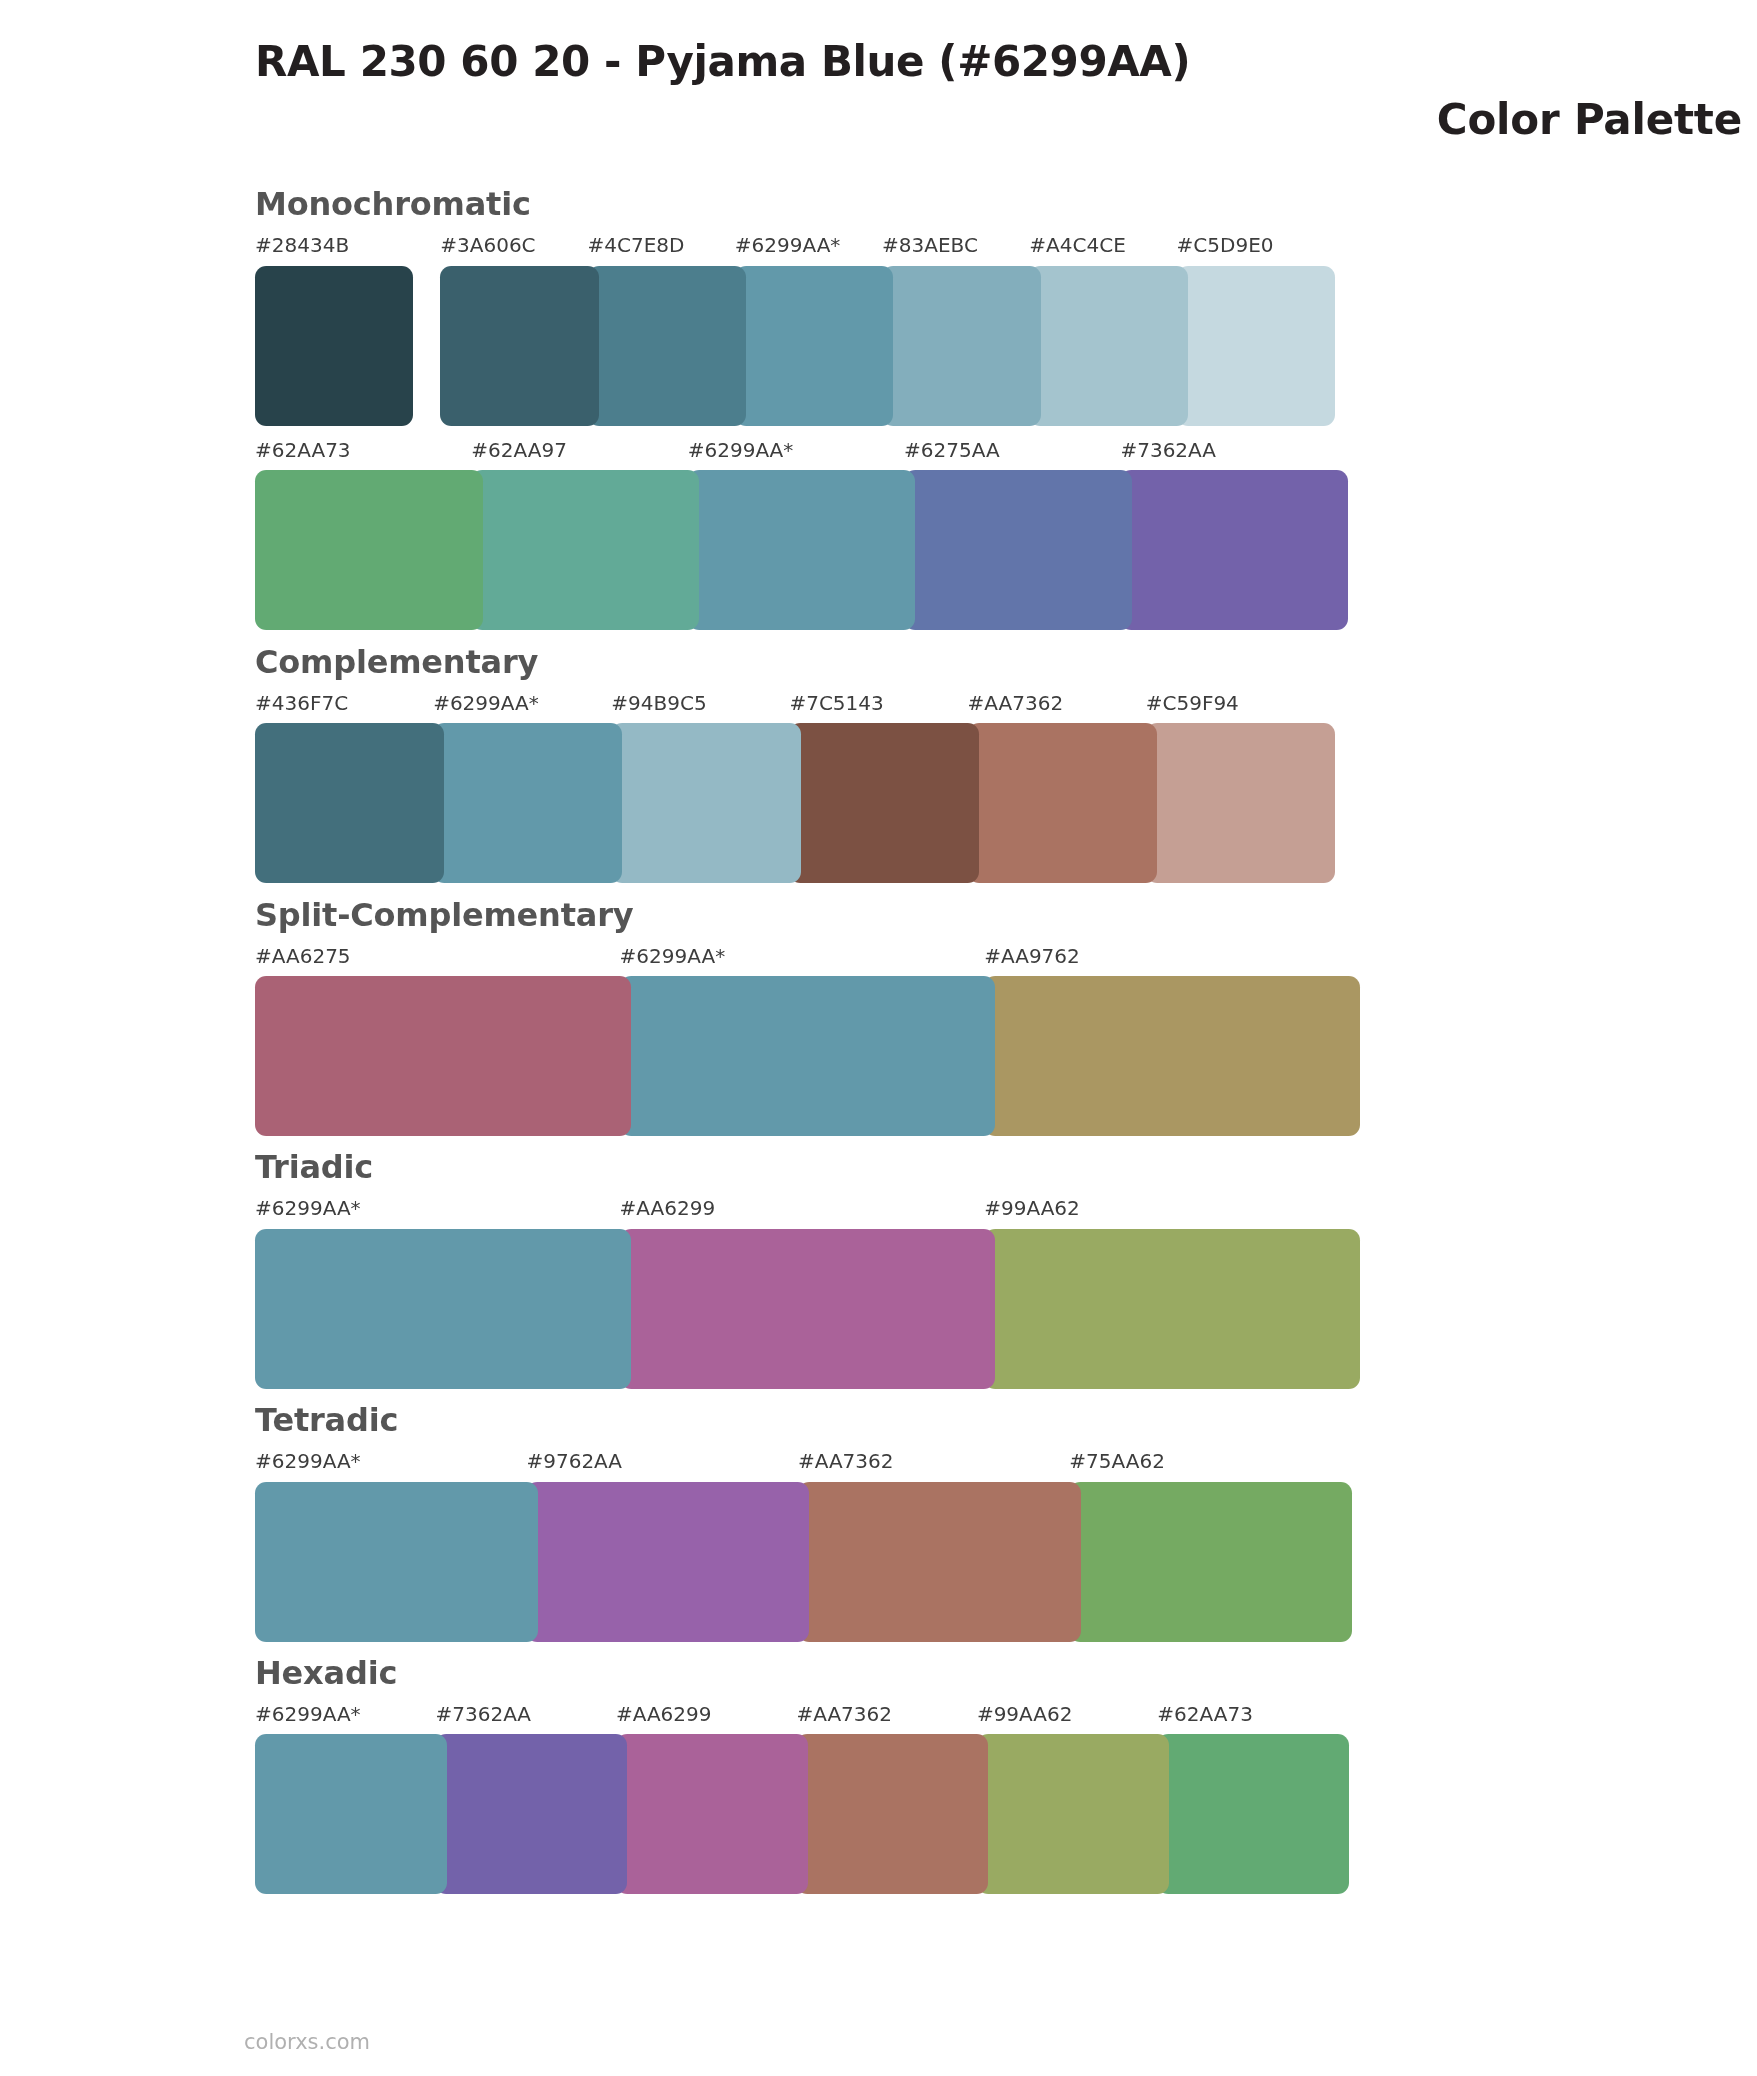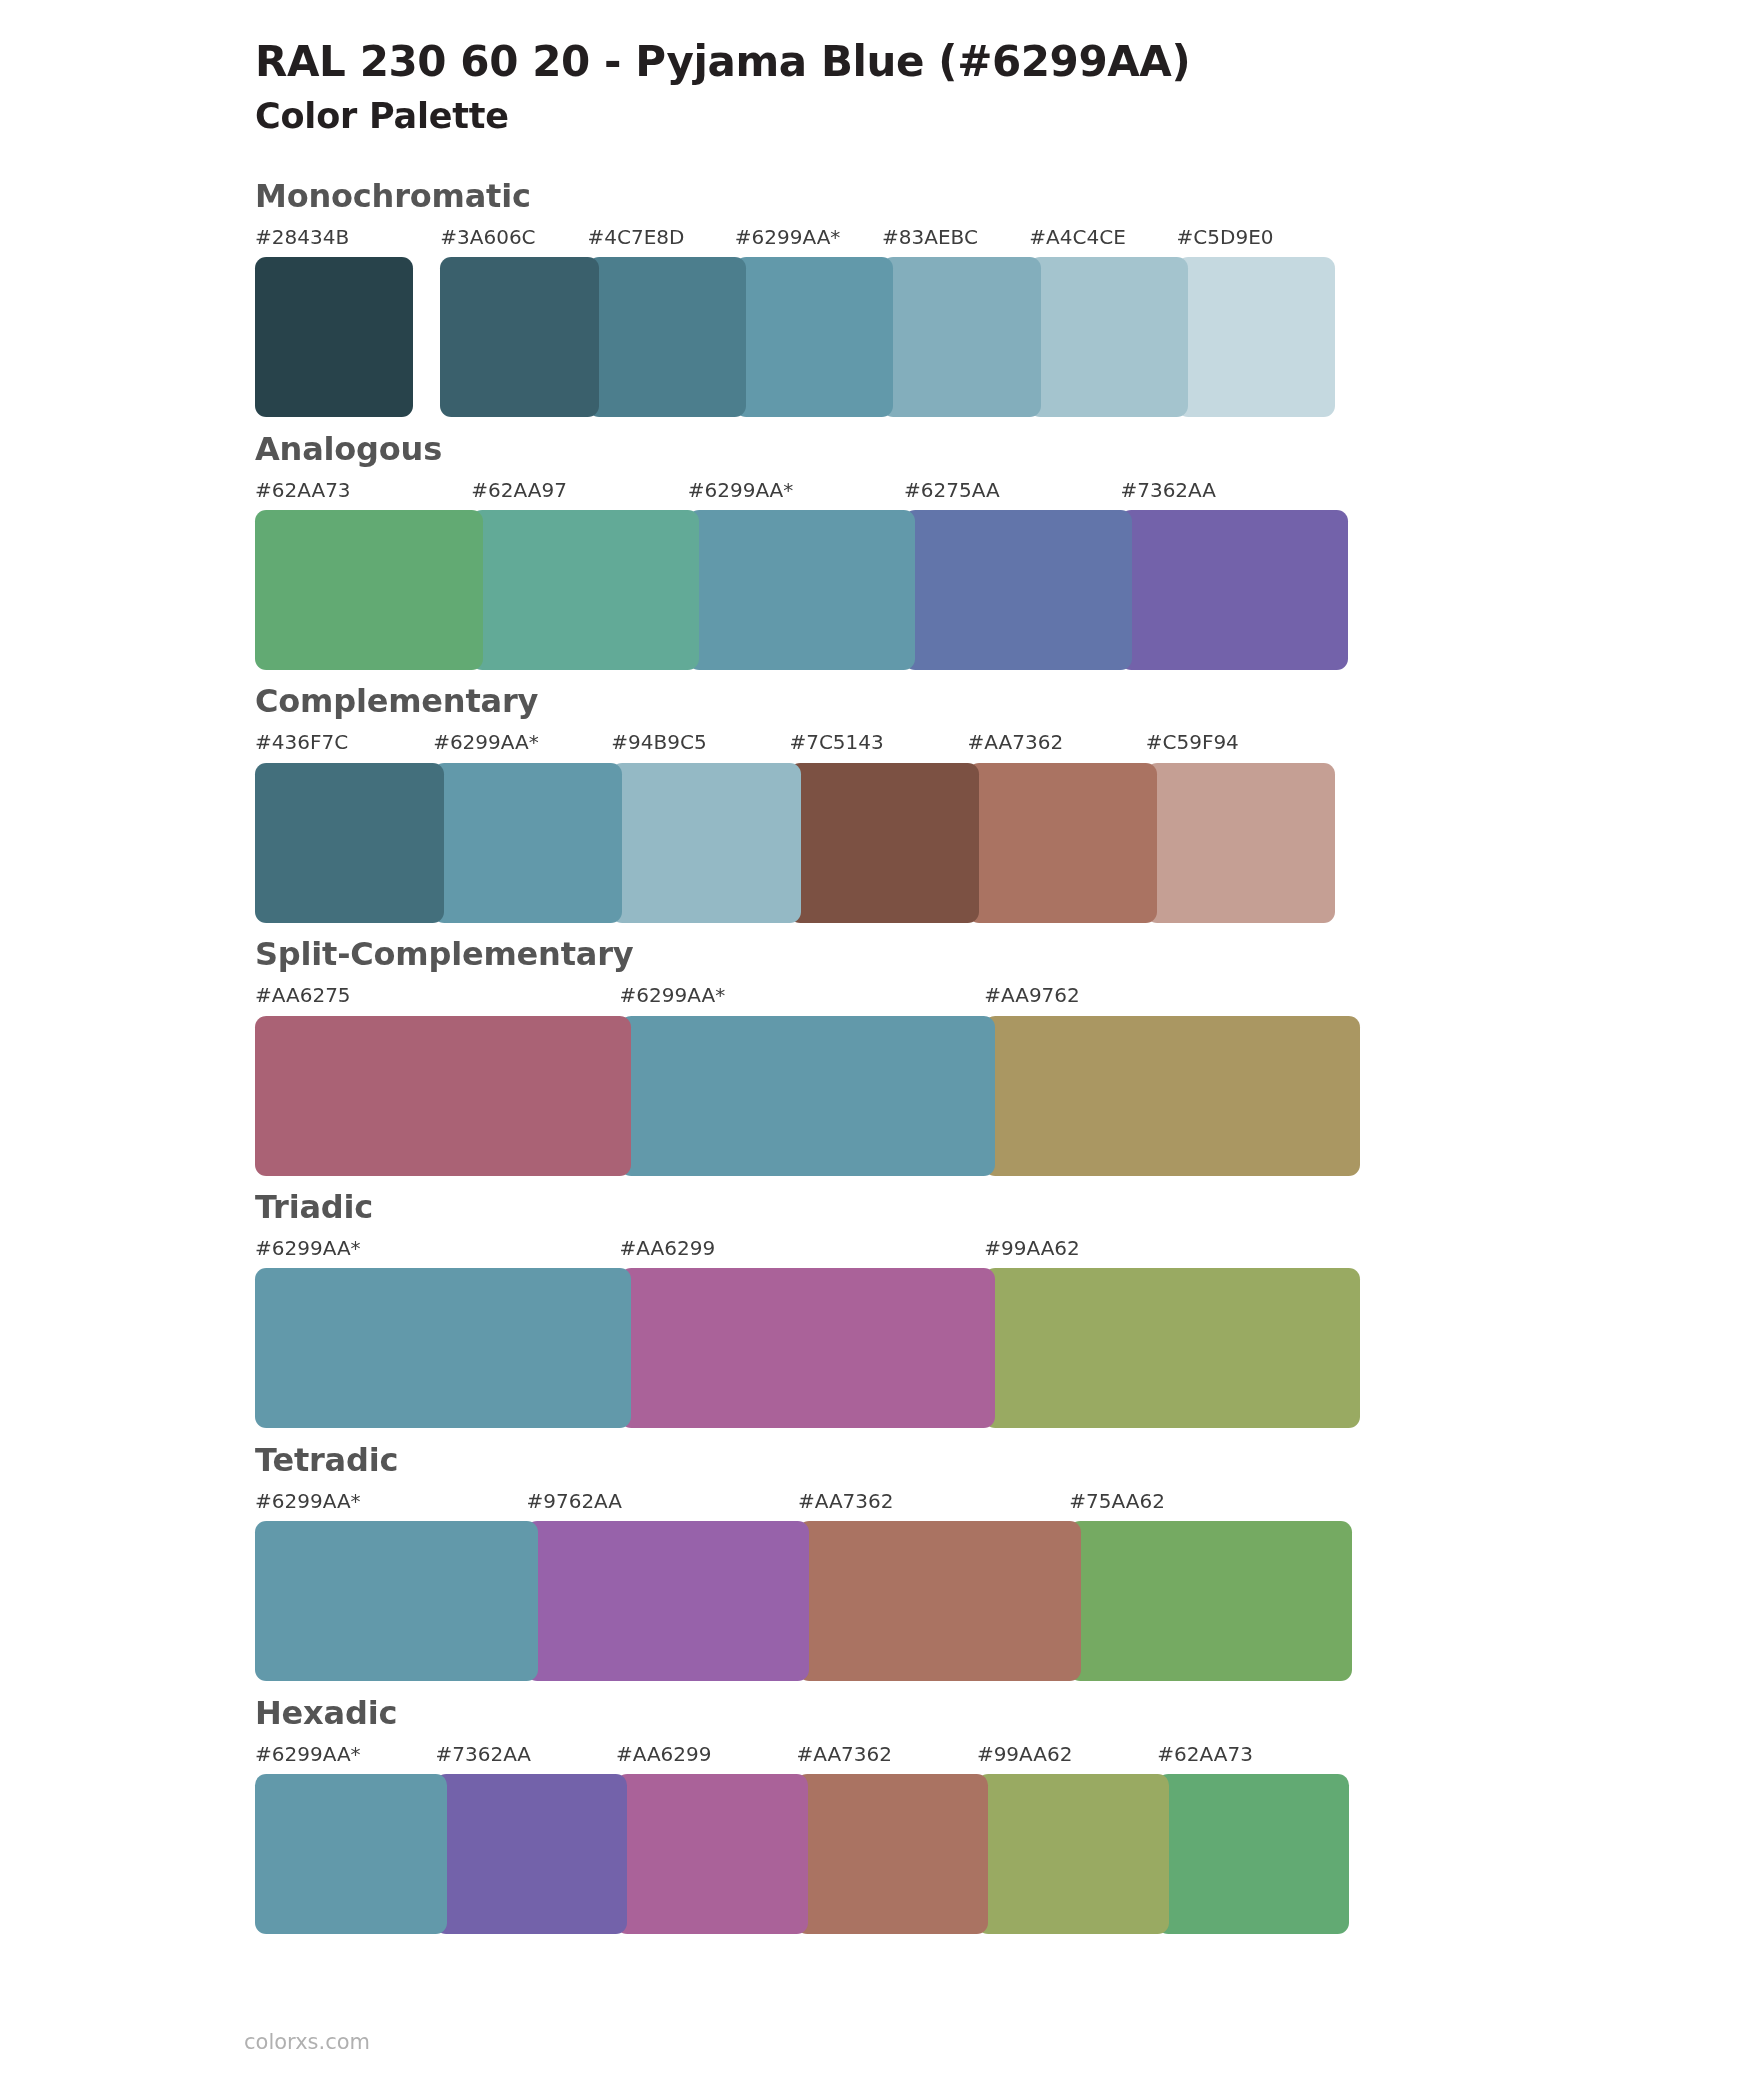--- a/index.html
+++ b/index.html
@@ -30,26 +30,27 @@
     font-size: 42px;
     font-weight: bold;
     color: #231f20;
     letter-spacing: -0.4px;
     line-height: 1.18;
     margin: 0;
     white-space: nowrap;
   }
   .page-subtitle {
     font-family: "DejaVu Sans", sans-serif;
-    font-size: 35px;
+    font-size: 42px;
     font-weight: bold;
     color: #231f20;
     letter-spacing: -0.2px;
     line-height: 1.2;
     margin: 8px 0 0 0;
+    text-align: right;
   }
   .sections {
     margin-top: 42px;
   }
   .section {
     padding-left: 240px;
     margin-bottom: 14.4px;
   }
   .section-title {
     font-family: "DejaVu Sans", sans-serif;
@@ -144,21 +145,20 @@
             <span class="swatch-label">#A4C4CE</span>
             <span class="swatch-chip" style="background: rgb(164, 196, 206);"></span>
           </div>
           <div class="swatch" style="flex: 1 1 0px; margin-right: 0px; z-index: 1;">
             <span class="swatch-label">#C5D9E0</span>
             <span class="swatch-chip" style="background: rgb(197, 217, 224);"></span>
           </div>
         </div>
       </div>
       <div class="section">
-        <div class="section-title">Analogous</div>
         <div class="swatch-row bar-analog">
           <div class="swatch" style="flex: 1 1 0px; margin-right: -11.2px; z-index: 5;">
             <span class="swatch-label">#62AA73</span>
             <span class="swatch-chip" style="background: rgb(98, 170, 115);"></span>
           </div>
           <div class="swatch" style="flex: 1 1 0px; margin-right: -11.2px; z-index: 4;">
             <span class="swatch-label">#62AA97</span>
             <span class="swatch-chip" style="background: rgb(98, 170, 151);"></span>
           </div>
           <div class="swatch" style="flex: 1 1 0px; margin-right: -11.2px; z-index: 3;">

